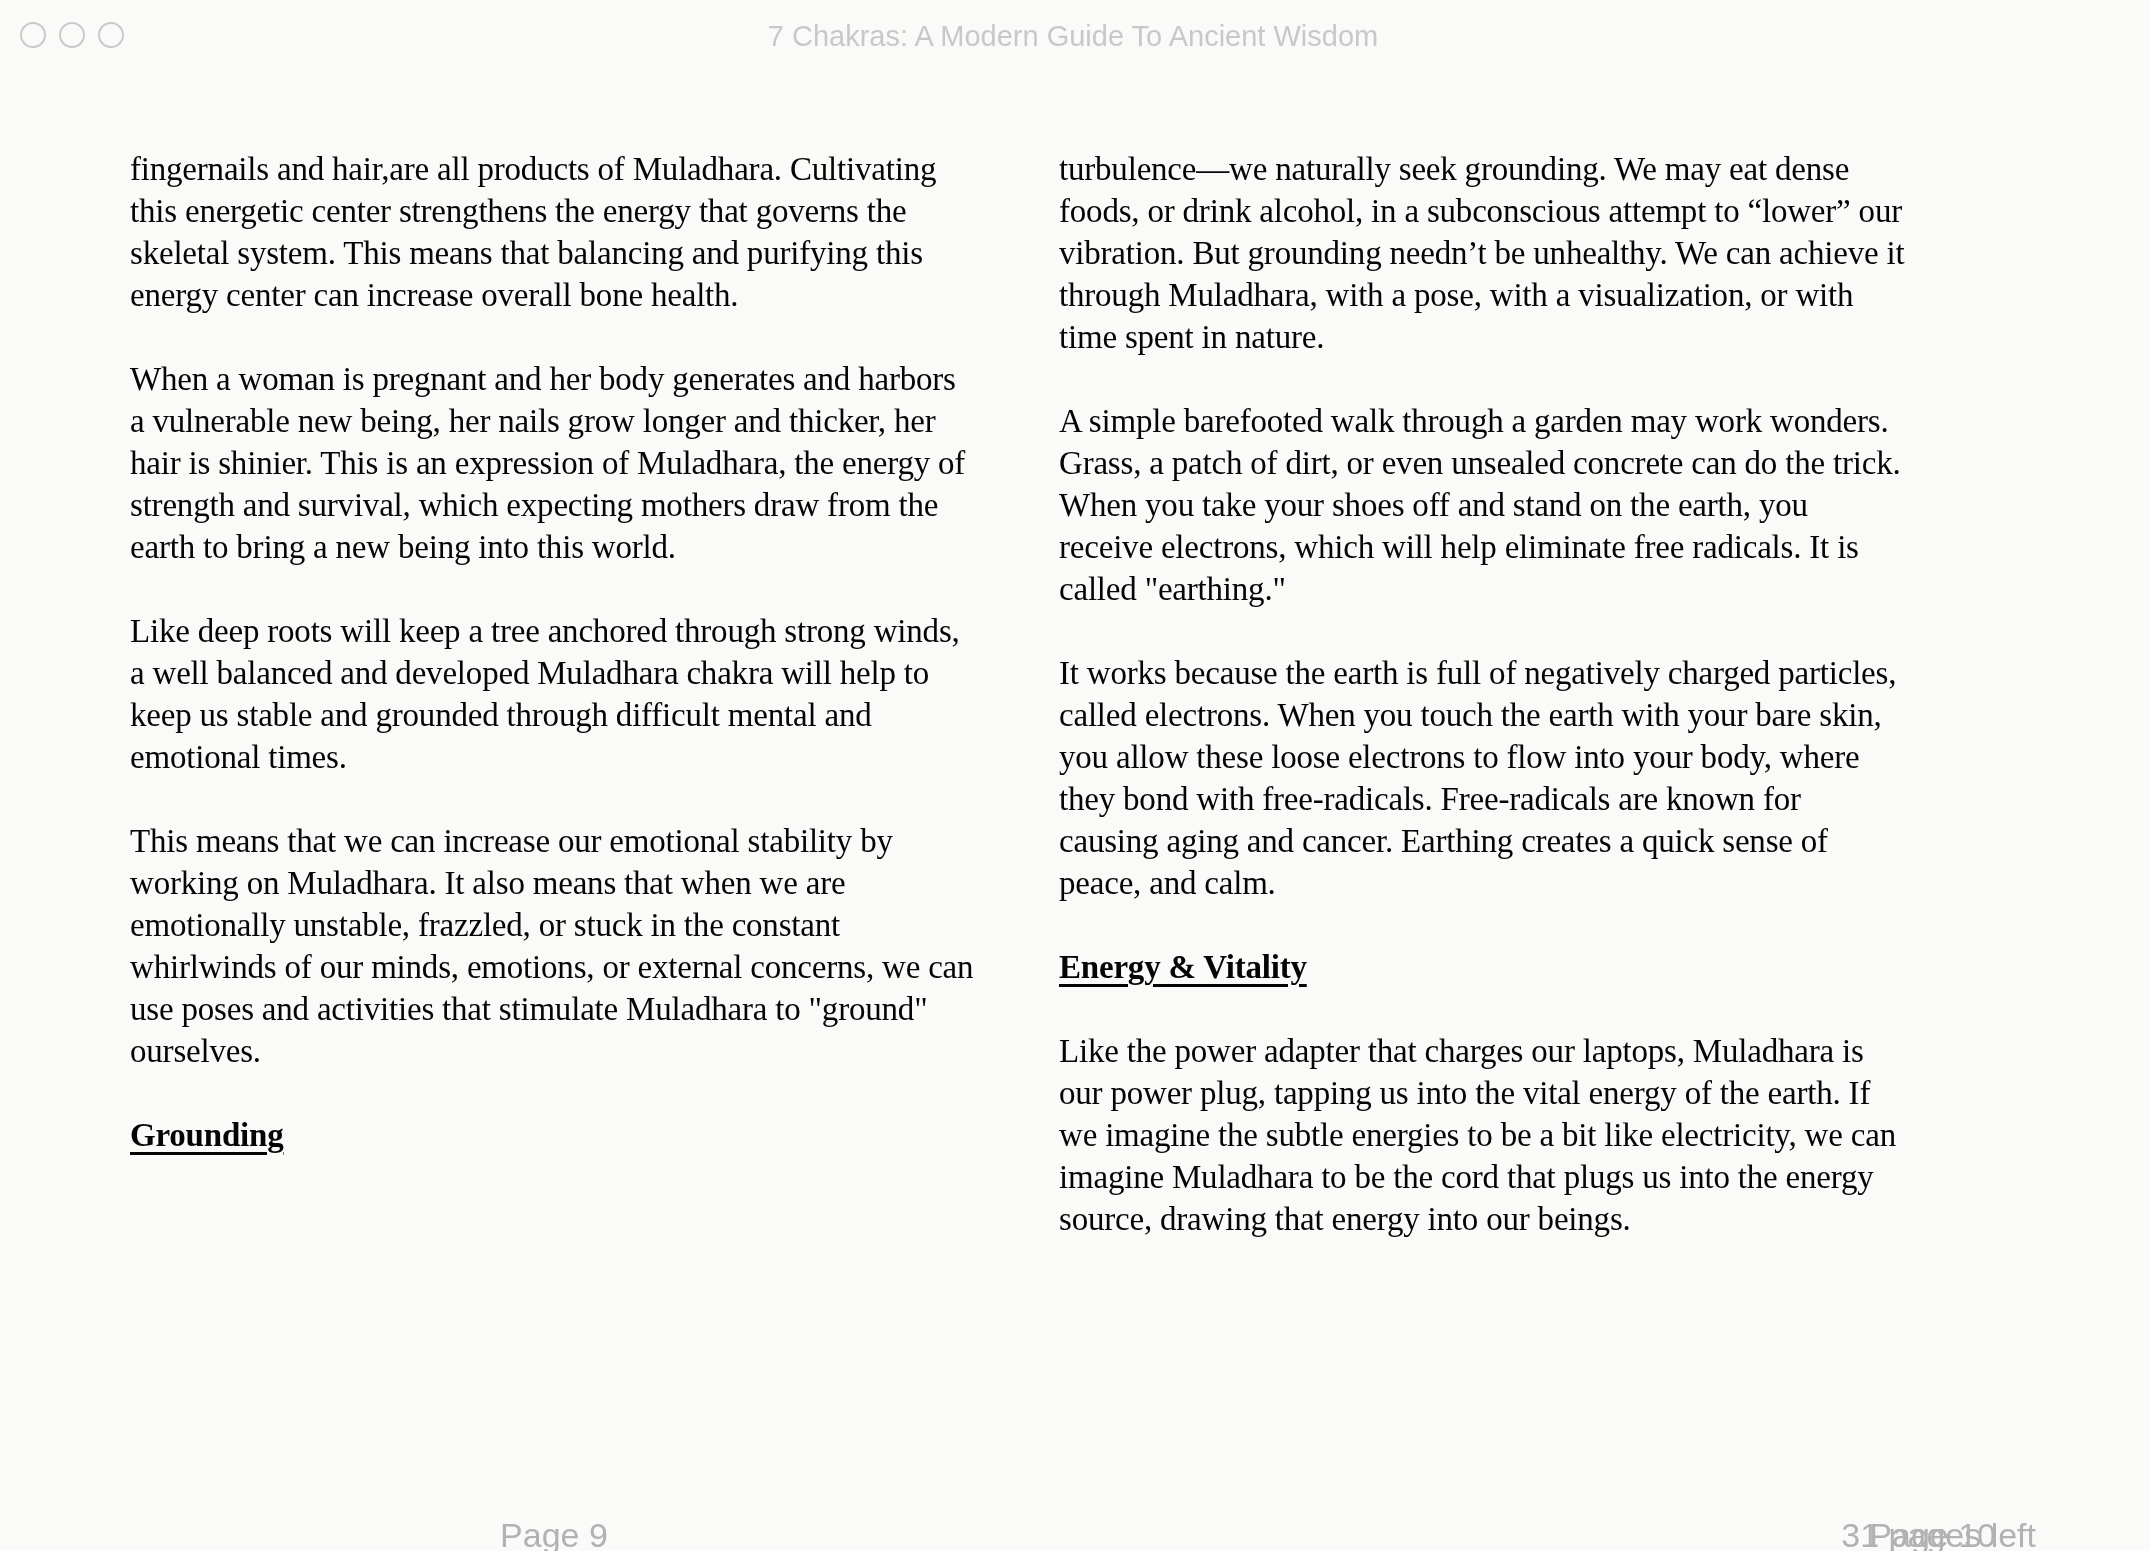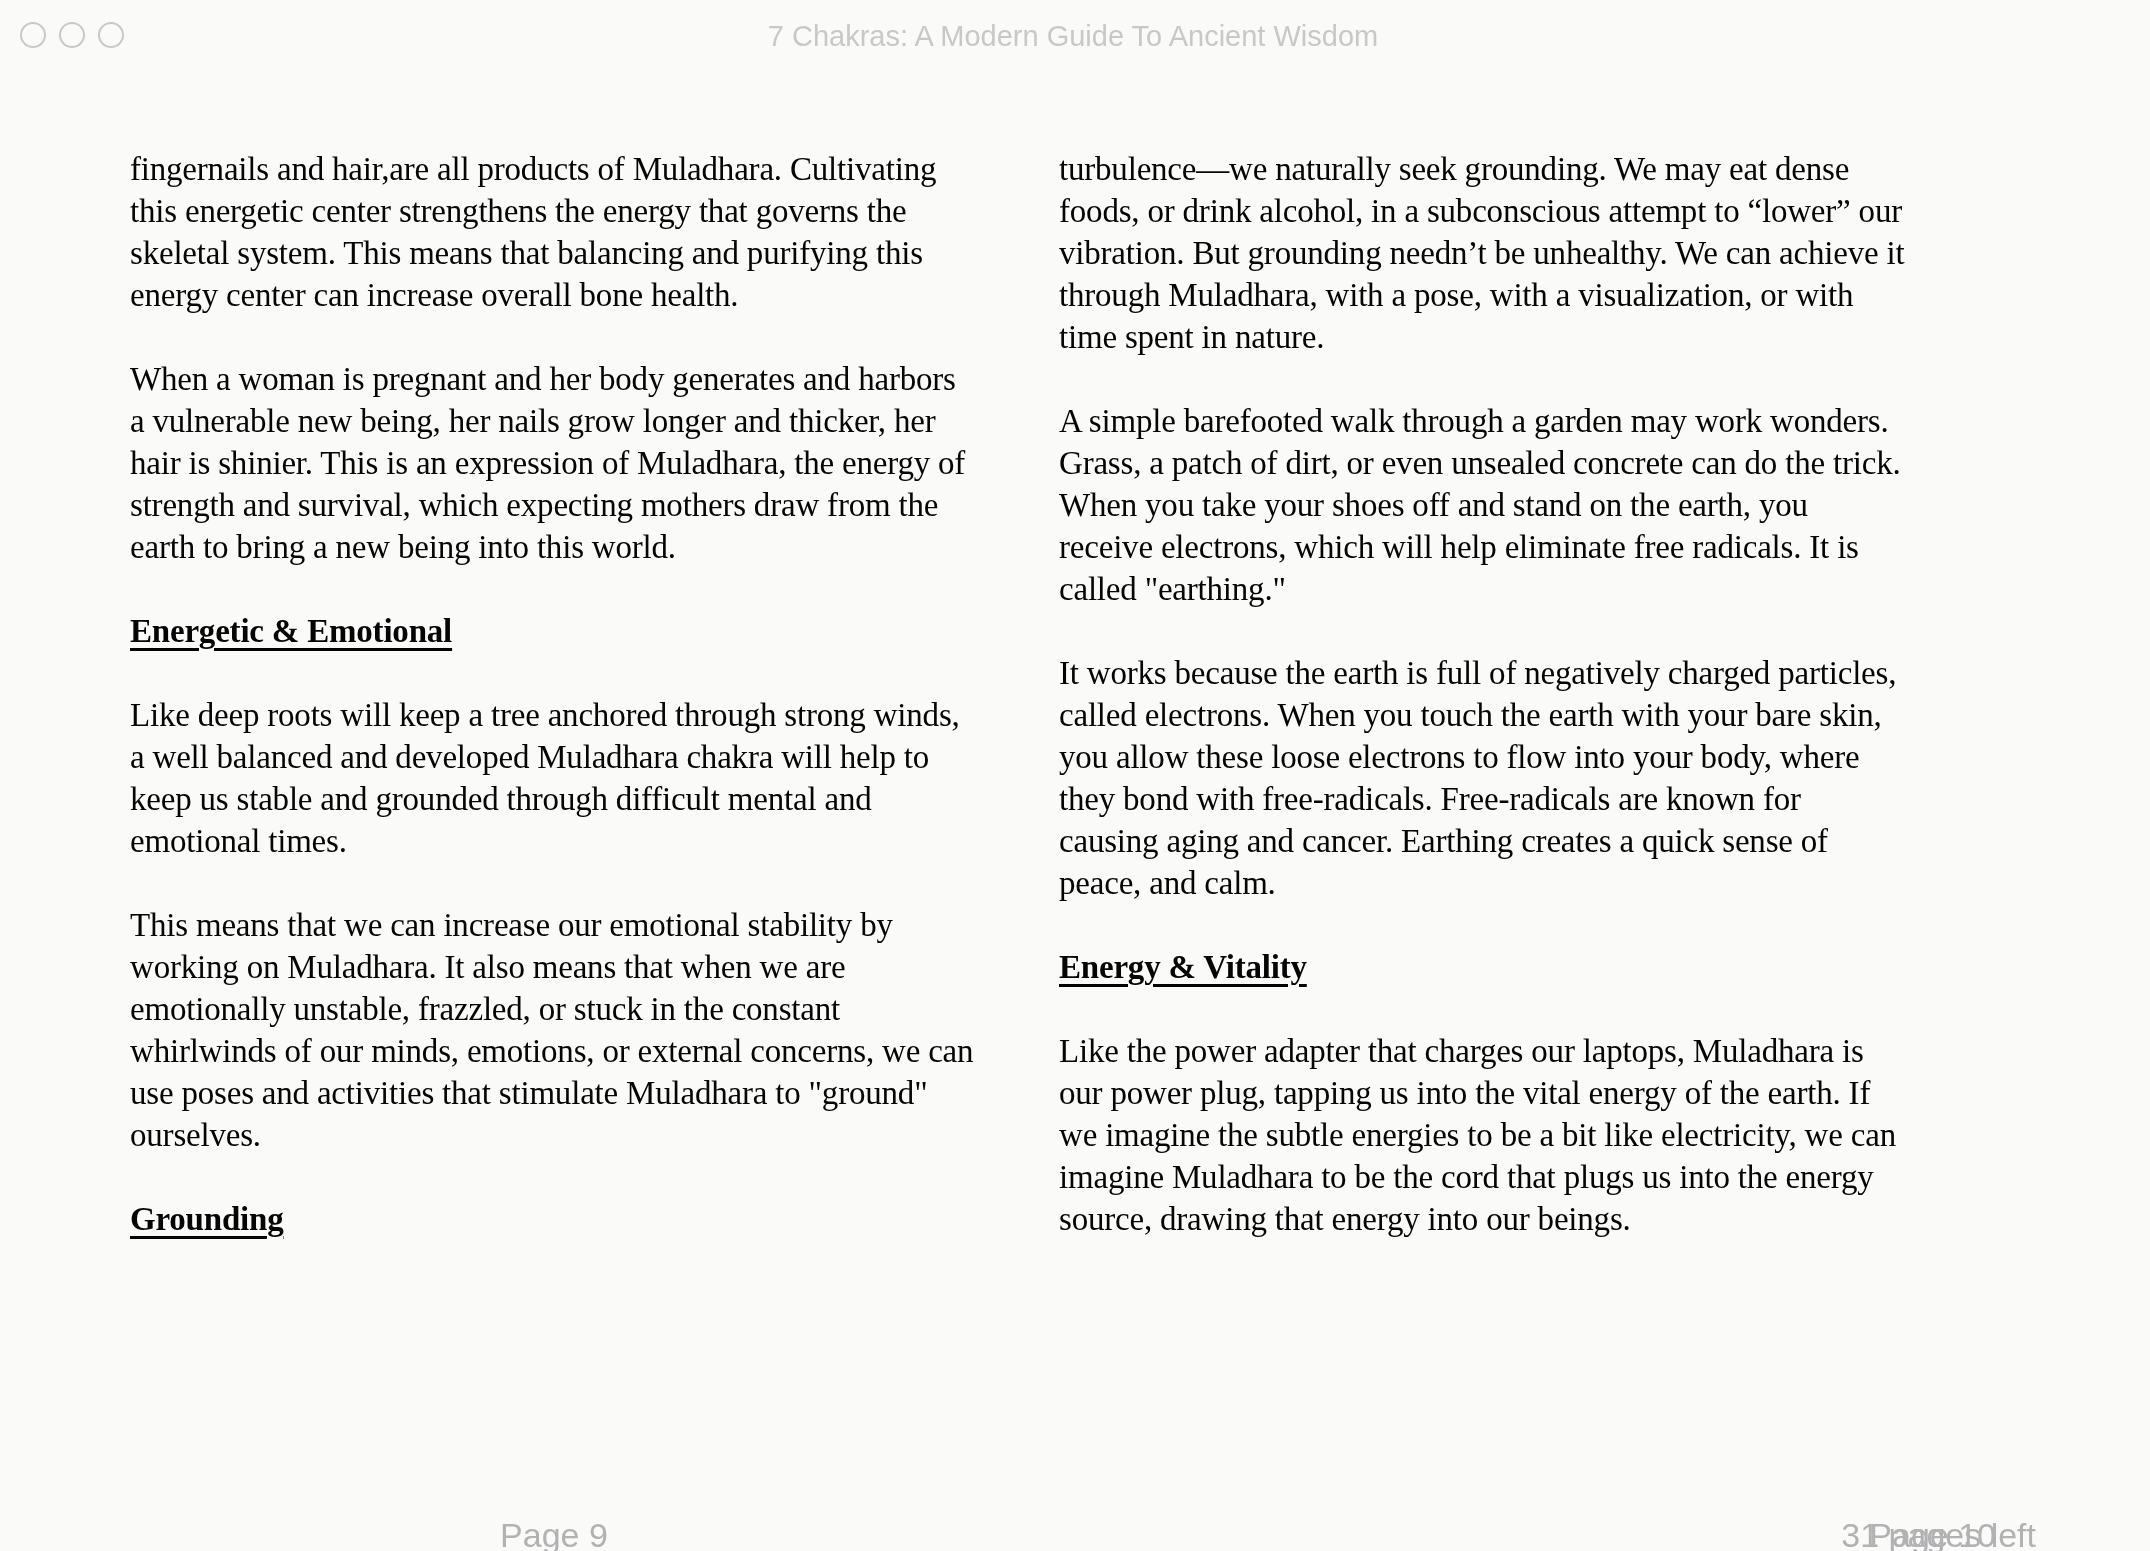--- a/index.html
+++ b/index.html
@@ -97,21 +97,20 @@
     <span class="tl-btn"></span>
   </div>
   <div class="window-title">7 Chakras: A Modern Guide To Ancient Wisdom</div>
 </header>
 
 <main class="spread">
   <section class="page page-left">
     <div class="page-body" id="left-page-blocks">
         <p>fingernails and hair,are all products of Muladhara. Cultivating this energetic center strengthens the energy that governs the skeletal system. This means that balancing and purifying this energy center can increase overall bone health.</p>
         <p>When a woman is pregnant and her body generates and harbors a vulnerable new being, her nails grow longer and thicker, her hair is shinier. This is an expression of Muladhara, the energy of strength and survival, which expecting mothers draw from the earth to bring a new being into this world.</p>
-        <h2>Energetic &amp; Emotional</h2>
         <p>Like deep roots will keep a tree anchored through strong winds, a well balanced and developed Muladhara chakra will help to keep us stable and grounded through difficult mental and emotional times.</p>
         <p>This means that we can increase our emotional stability by working on Muladhara. It also means that when we are emotionally unstable, frazzled, or stuck in the constant whirlwinds of our minds, emotions, or external concerns, we can use poses and activities that stimulate Muladhara to "ground" ourselves.</p>
         <h2>Grounding</h2>
       </div>
   </section>
   <section class="page page-right">
     <div class="page-body" id="right-page-blocks">
         <p>turbulence—we naturally seek grounding. We may eat dense foods, or drink alcohol, in a subconscious attempt to “lower” our vibration. But grounding needn’t be unhealthy. We can achieve it through Muladhara, with a pose, with a visualization, or with time spent in nature.</p>
         <p>A simple barefooted walk through a garden may work wonders. Grass, a patch of dirt, or even unsealed concrete can do the trick. When you take your shoes off and stand on the earth, you receive electrons, which will help eliminate free radicals. It is called "earthing."</p>
         <p>It works because the earth is full of negatively charged particles, called electrons. When you touch the earth with your bare skin, you allow these loose electrons to flow into your body, where they bond with free-radicals. Free-radicals are known for causing aging and cancer. Earthing creates a quick sense of peace, and calm.</p>

